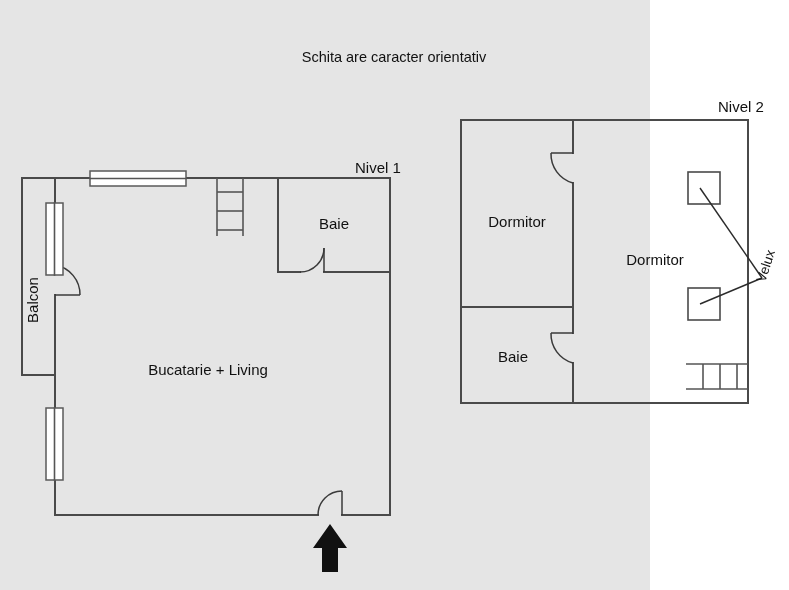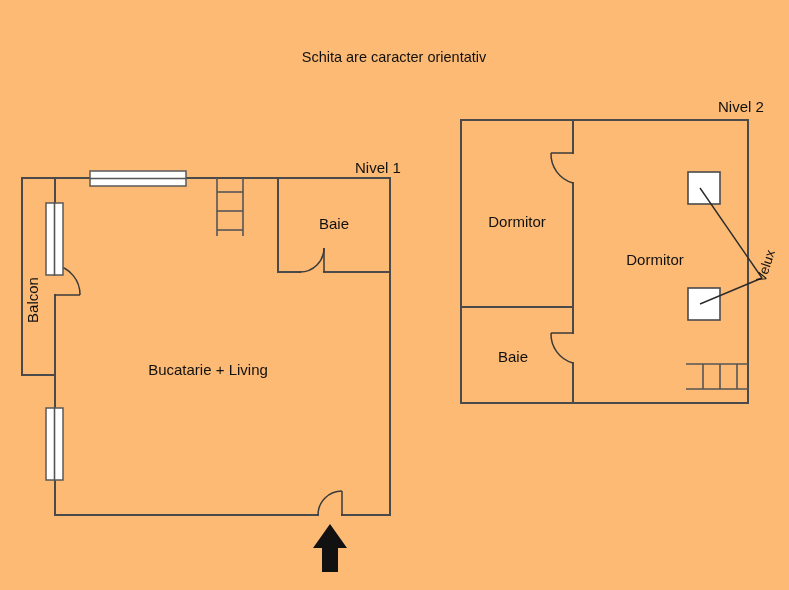--- a/index.html
+++ b/index.html
@@ -9,23 +9,23 @@
   }
   body {
     width: 789px;
     height: 590px;
     overflow: hidden;
     font-family: "Liberation Sans", sans-serif;
     color: #1a1a1a;
   }
   #plan-canvas {
     position: relative;
-    width: 789px;
+    width: 650px;
     height: 590px;
-    background: #fdba74;
+    background: #e5e5e5;
   }
   svg#floorplan {
     display: block;
     width: 789px;
     height: 590px;
   }
   .wall {
     fill: none;
     stroke: #4a4a4a;
     stroke-width: 2;

